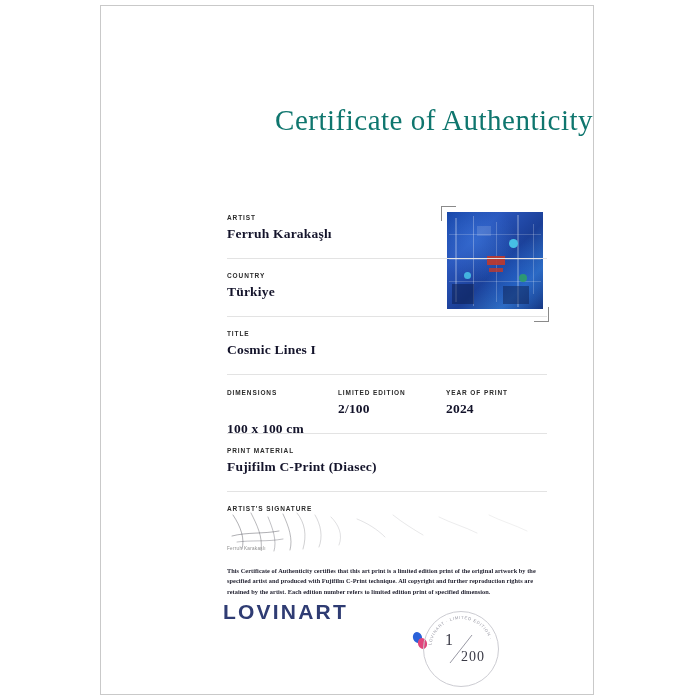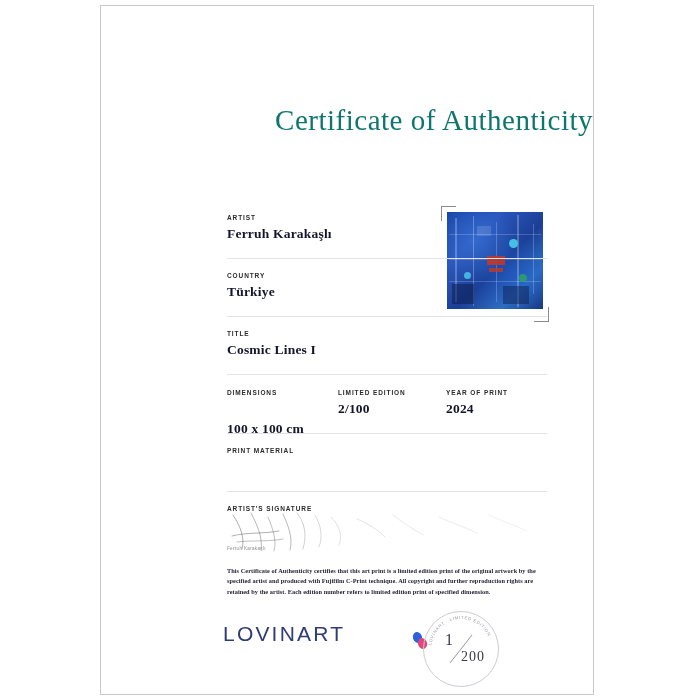--- a/index.html
+++ b/index.html
@@ -157,26 +157,26 @@
     line-height: 1.65;
     color: #1f1f2e;
     font-weight: bold;
     letter-spacing: 0.05px;
   }
 
   
   #brand {
     position: absolute;
     left: 122px;
-    top: 616px;
+    top: 594px;
     font-family: "Liberation Sans", sans-serif;
     font-size: 21px;
     letter-spacing: 2.2px;
     color: #2f3c73;
-    font-weight: normal;
+    font-weight: bold;
   }
   #brand-dot1 {
     position: absolute;
     left: 312px;
     top: 626px;
     width: 9px;
     height: 11px;
     border-radius: 5px/6px;
     background: #2b62d9;
     transform: rotate(-20deg);
@@ -275,20 +275,21 @@
       <div class="field-value" style="left:126px; top:395px;margin-top:20px;">100 x 100 cm</div>
 
       <div class="field-label" style="left:237px; top:383px;">LIMITED EDITION</div>
       <div class="field-value" style="left:237px; top:395px;">2/100</div>
 
       <div class="field-label" style="left:345px; top:383px;">YEAR OF PRINT</div>
       <div class="field-value" style="left:345px; top:395px;">2024</div>
       <div class="divider" style="top:427px;"></div>
 
       <div class="field-label" style="left:126px; top:441px;">PRINT MATERIAL</div>
+      <div class="field-value" style="left:126px; top:453px;">Fujifilm C-Print (Diasec)</div>
       <div class="divider" style="top:485px;"></div>
 
       <div class="field-label" style="left:126px; top:499px;">ARTIST'S SIGNATURE</div>
 
       <div id="signature-area">
         <svg width="320" height="42" viewBox="0 0 320 42">
           <g fill="none" stroke="#3a3a44" stroke-width="0.8" stroke-linecap="round">
             <path d="M6 4 C14 16, 18 28, 15 38" opacity="0.5"></path>
             <path d="M24 2 C30 14, 36 26, 34 39" opacity="0.45"></path>
             <path d="M41 6 C46 18, 50 30, 47 40" opacity="0.4"></path>

